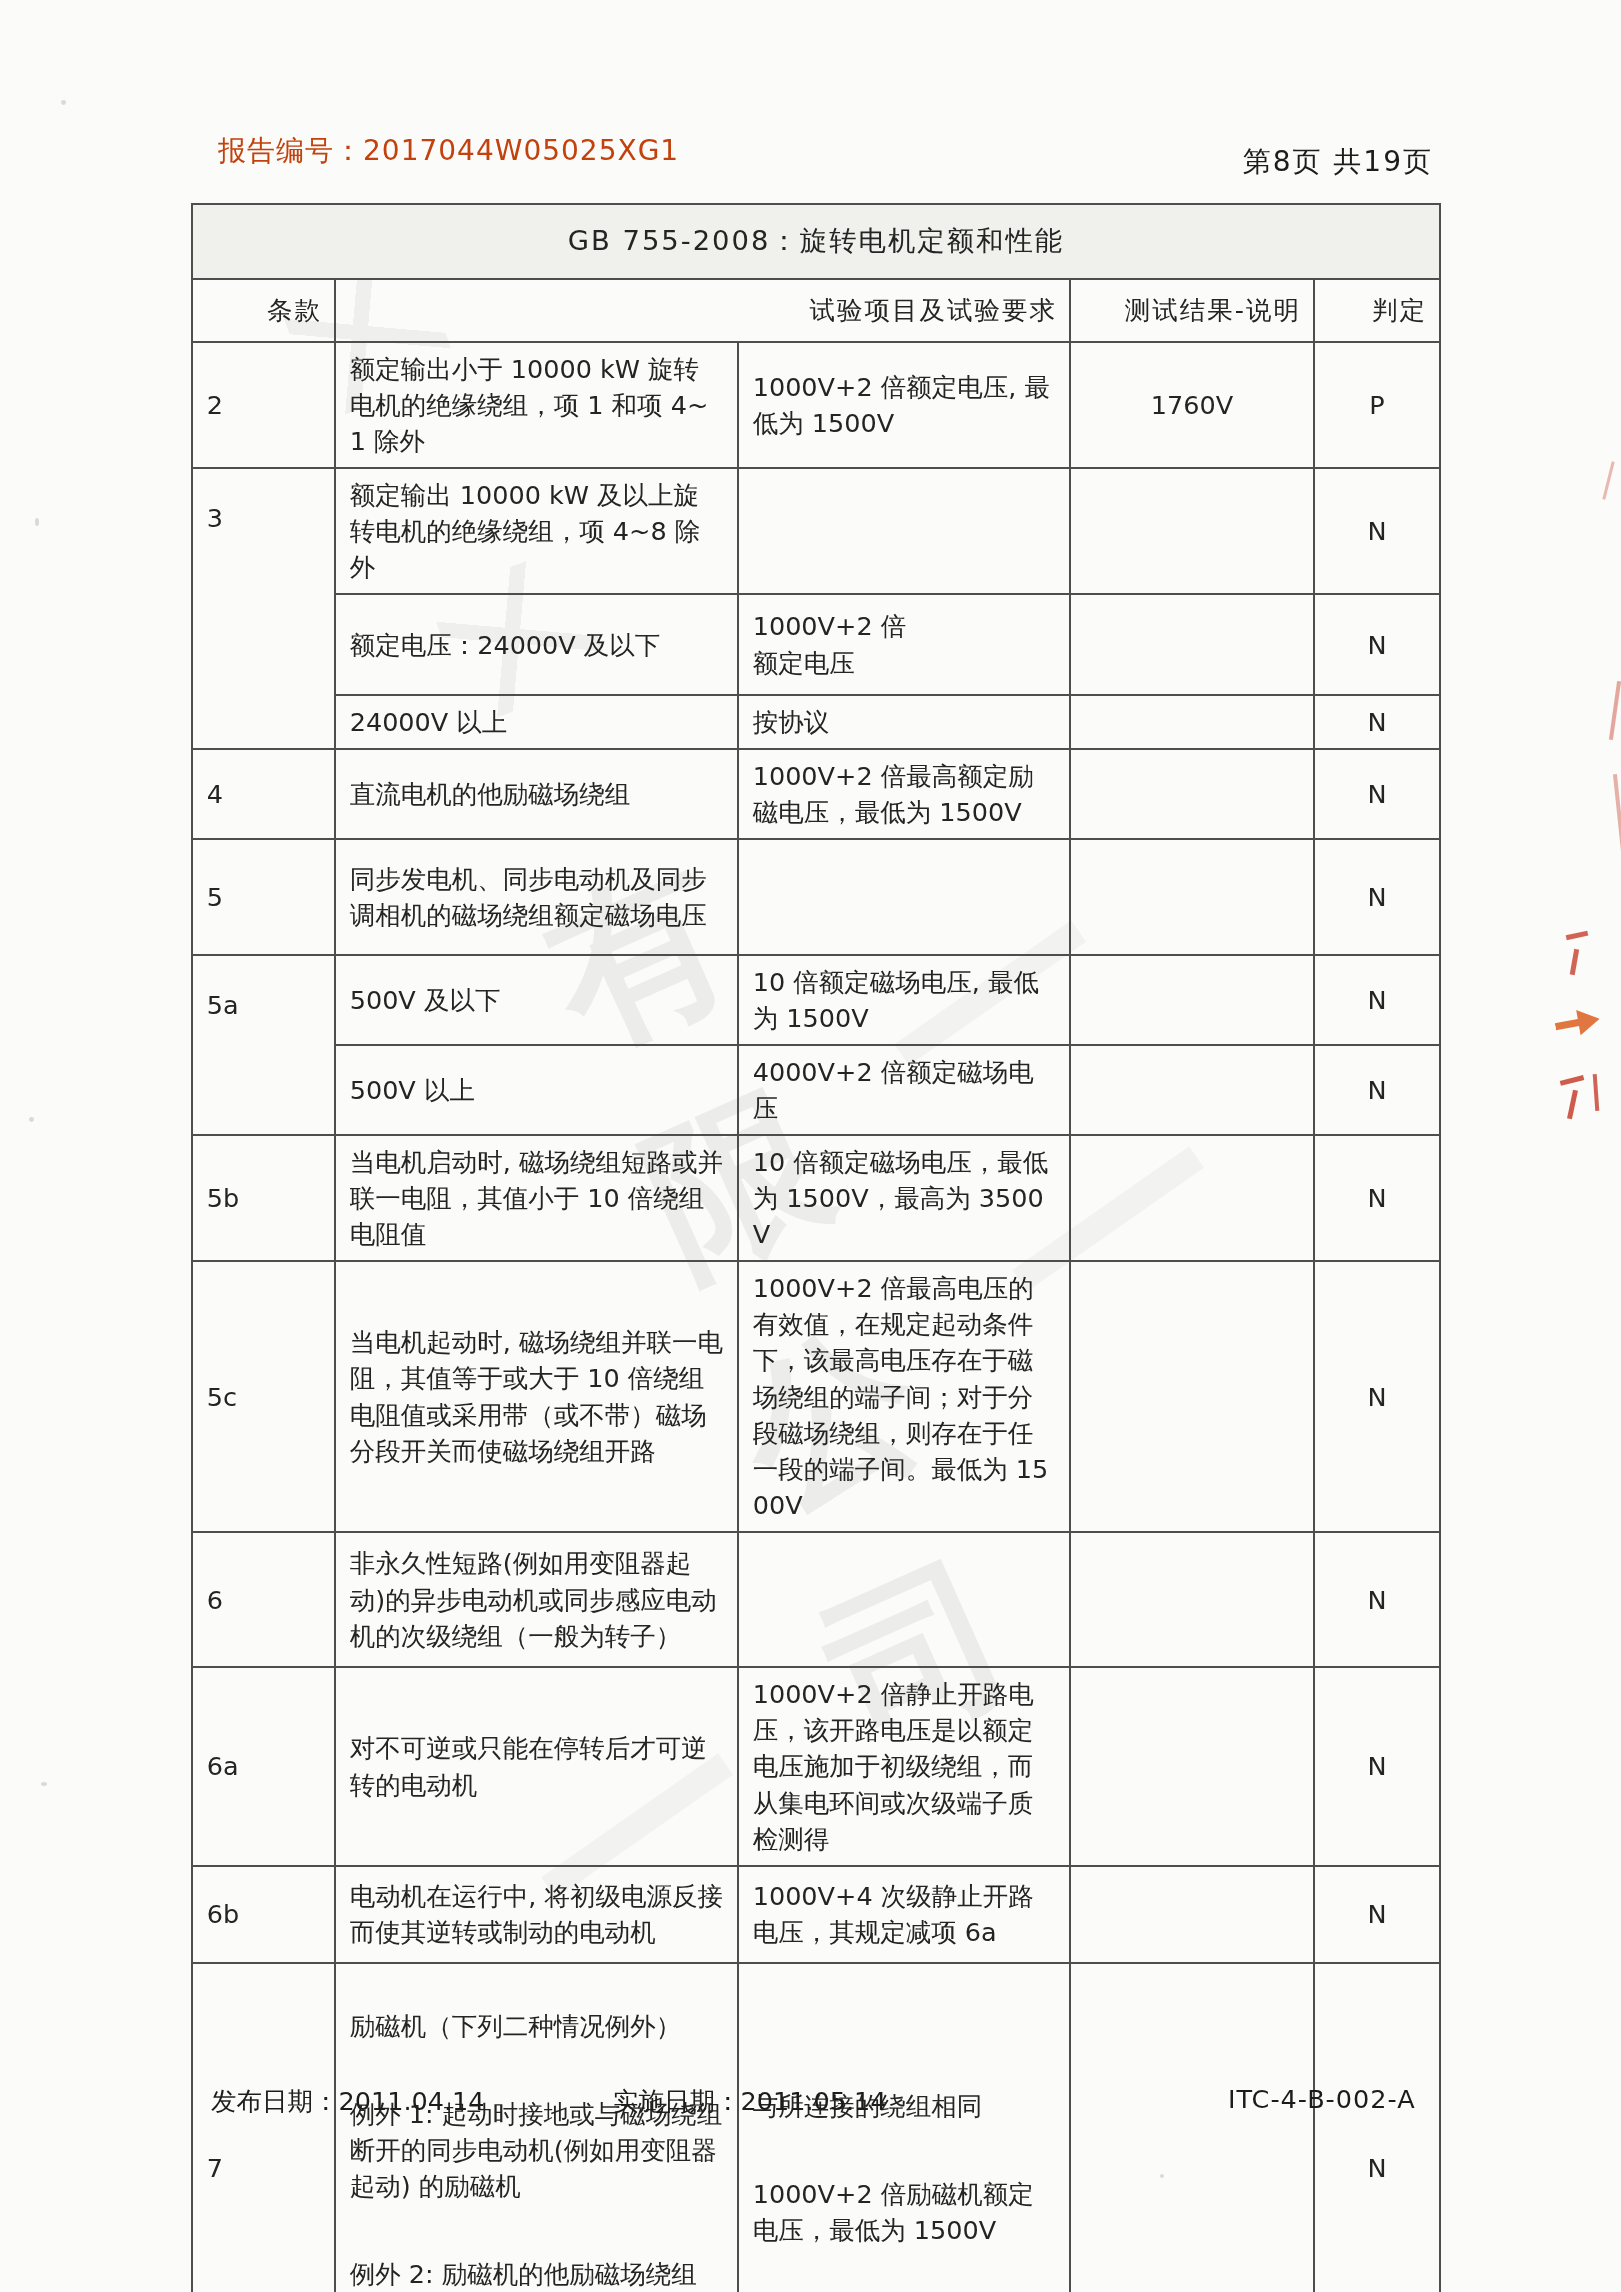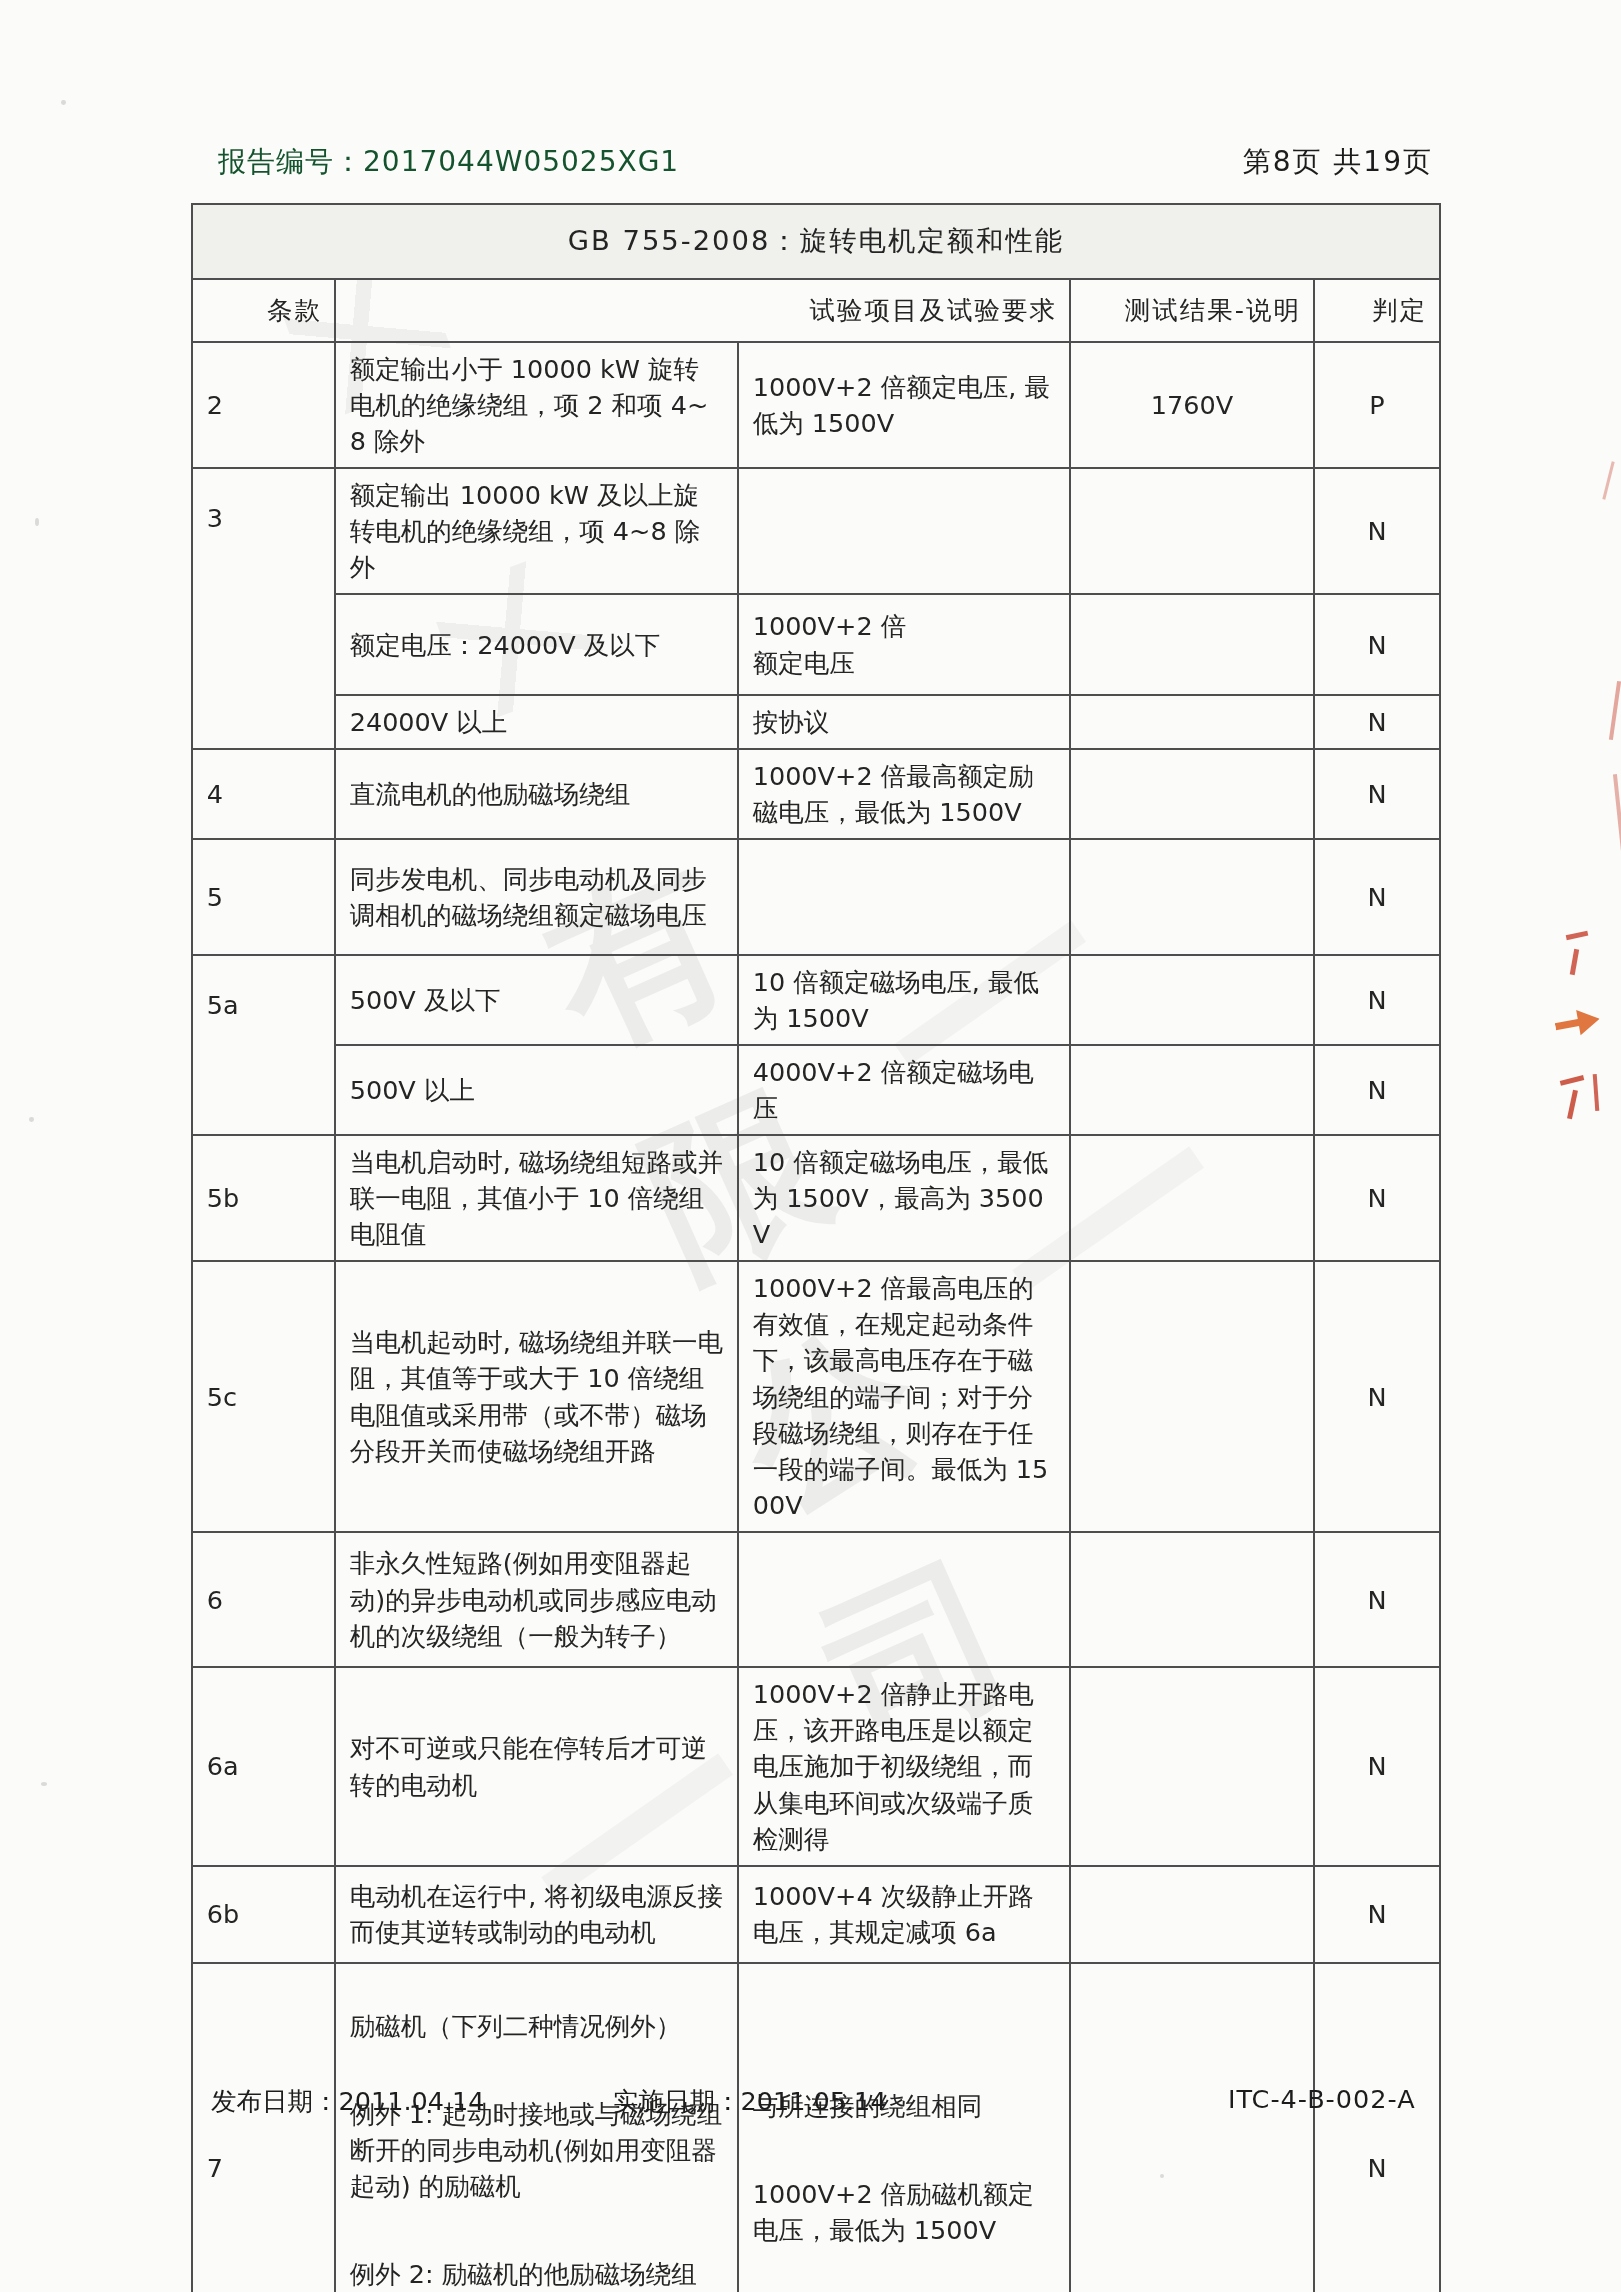--- a/index.html
+++ b/index.html
@@ -2,21 +2,21 @@
 <html><head>
 <meta charset="utf-8">
 <style>
   html,body{margin:0;padding:0;}
   body{background:#e9e9e9;font-family:"DejaVu Sans","Liberation Sans",sans-serif;}
   .page{
     position:relative;width:1621px;height:2293px;background:#fbfbf9;
     overflow:hidden;color:#1f1f1f;
   }
   
-  .doc-header{position:absolute;top:143px;left:218px;font-size:28px;letter-spacing:1px;color:#14532d;}
+  .doc-header{position:absolute;top:132px;left:218px;font-size:28px;letter-spacing:1px;color:#c2410c;}
   .page-indicator{position:absolute;top:143px;right:188px;font-size:28px;letter-spacing:2px;color:#1c1c1c;}
   .doc-footer{position:absolute;top:2084px;left:0;width:100%;font-size:25.5px;color:#1c1c1c;}
   .footer-issue{position:absolute;left:211px;top:0;}
   .footer-impl{position:absolute;left:581px;top:0;margin-left:32px;}
   .footer-docno{position:absolute;left:1228px;top:0;letter-spacing:1px;}
   
   table.std{
     position:absolute;left:191px;top:203px;width:1249px;
     border-collapse:collapse;table-layout:fixed;
     border:2.9px solid #3d3d3d;
@@ -98,21 +98,21 @@
     </tr>
     <tr class="head-row">
       <td>条款</td>
       <td colspan="2">试验项目及试验要求</td>
       <td>测试结果-说明</td>
       <td>判定</td>
     </tr>
 
     <tr style="height:118px">
       <td class="clause">2</td>
-      <td class="project">额定输出小于 10000 kW 旋转电机的绝缘绕组，项 2 和项 4~8 除外</td>
+      <td class="project">额定输出小于 10000 kW 旋转电机的绝缘绕组，项 1 和项 4~1 除外</td>
       <td class="requirement">1000V+2 倍额定电压, 最低为 1500V</td>
       <td class="result">1760V</td>
       <td class="verdict">P</td>
     </tr>
 
     <tr style="height:93px">
       <td class="clause spanned" rowspan="3">3</td>
       <td class="project">额定输出 10000 kW 及以上旋转电机的绝缘绕组，项 4~8 除外</td>
       <td class="requirement"></td>
       <td class="result"></td>

